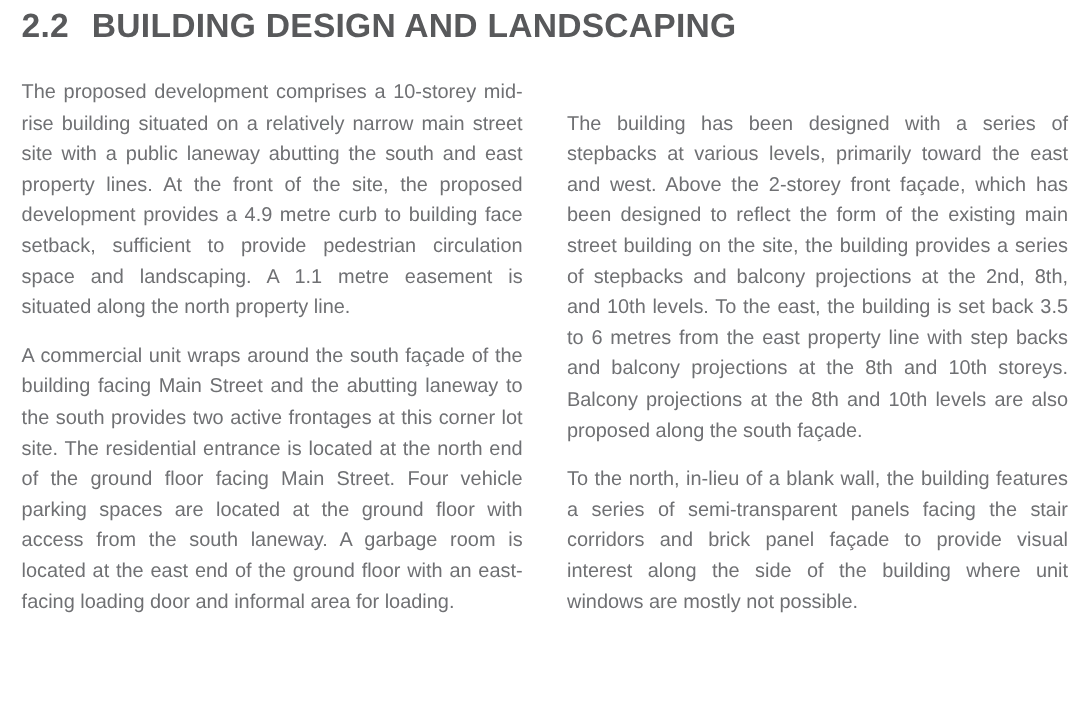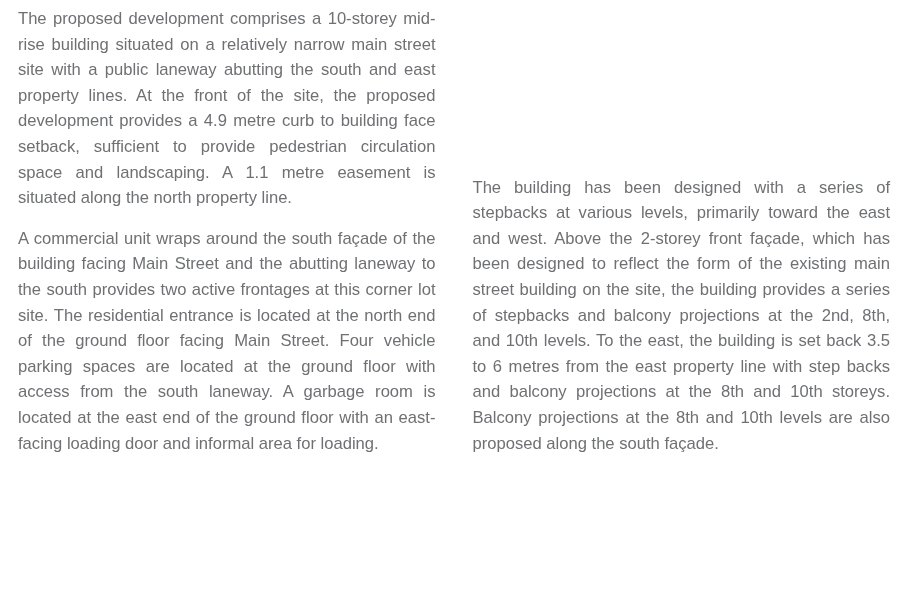--- a/index.html
+++ b/index.html
@@ -34,23 +34,27 @@
     line-height: 25.6px;
     color: #6f7073;
     text-align: justify;
   }
   .col p:last-child { margin-bottom: 17px; }
 </style>
 </head>
 <body>
 
 <main class="page">
+  <h1 class="section-heading">
+    <span class="section-number">2.2</span><span class="section-title">BUILDING DESIGN AND LANDSCAPING</span>
+  </h1>
 
   <div class="columns">
     <div class="col">
       <p>The proposed development comprises a 10-storey mid-rise building situated on a relatively narrow main street site with a public laneway abutting the south and east property lines. At the front of the site, the proposed development provides a 4.9 metre curb to building face setback, sufficient to provide pedestrian circulation space and landscaping. A 1.1 metre easement is situated along the north property line.</p>
       <p>A commercial unit wraps around the south façade of the building facing Main Street and the abutting laneway to the south provides two active frontages at this corner lot site. The residential entrance is located at the north end of the ground floor facing Main Street. Four vehicle parking spaces are located at the ground floor with access from the south laneway.  A garbage room is located at the east end of the ground floor with an east-facing loading door and informal area for loading.</p>
     </div>
     <div class="col">
       <p>The building has been designed with a series of stepbacks at various levels, primarily toward the east and west. Above the 2-storey front façade, which has been designed to reflect the form of the existing main street building on the site, the building provides a series of stepbacks and balcony projections at the 2nd, 8th, and 10th levels. To the east, the building is set back 3.5 to 6 metres from the east property line with step backs and balcony projections at the 8th and 10th storeys. Balcony projections at the 8th and 10th levels are also proposed along the south façade.</p>
+      <p>To the north, in-lieu of a blank wall, the building features a series of semi-transparent panels facing the stair corridors and brick panel façade to provide visual interest along the side of the building where unit windows are mostly not possible.</p>
     </div>
   </div>
 </main>
 
 </body></html>

